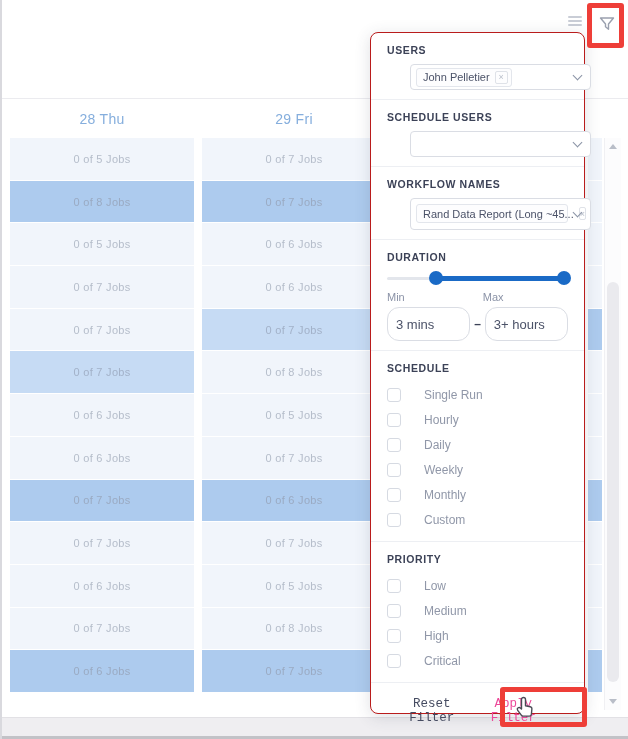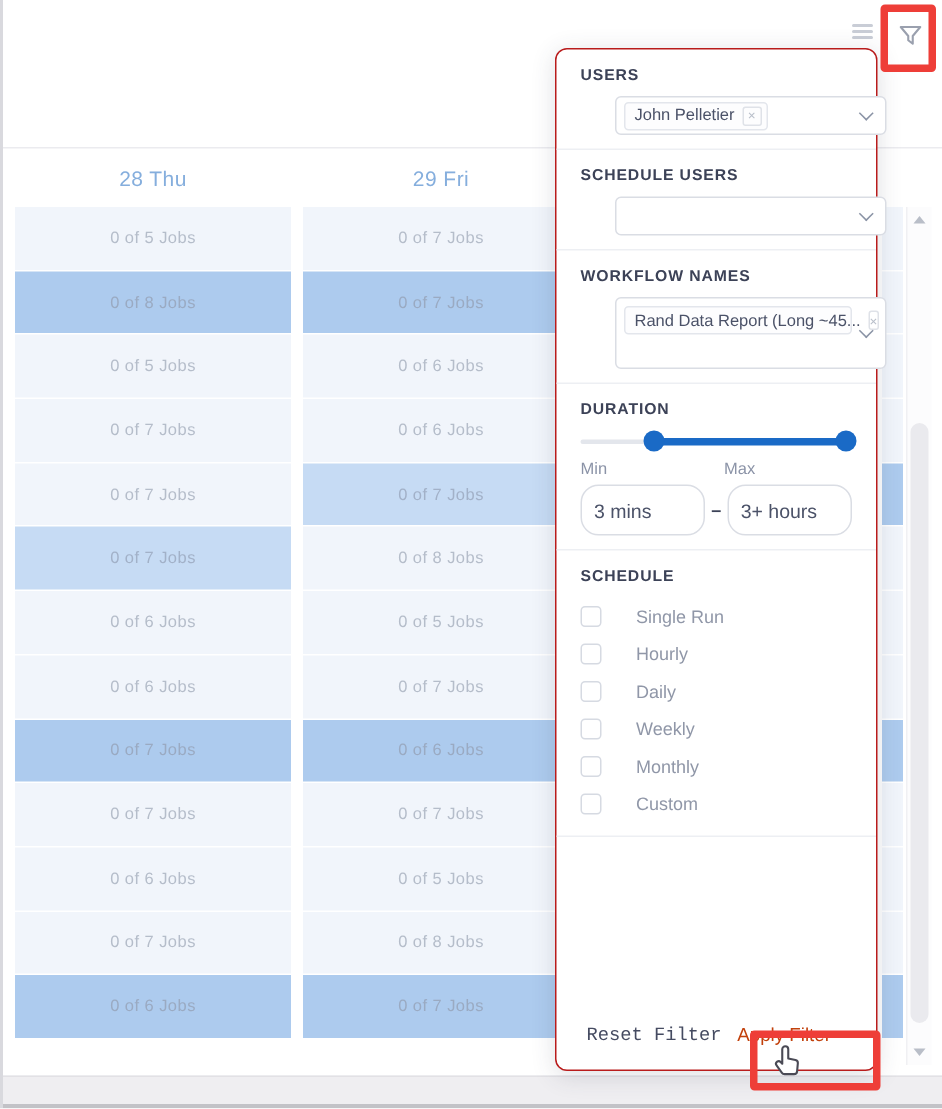--- a/index.html
+++ b/index.html
@@ -36,21 +36,21 @@
 
   
   .panel { position:absolute; left:368px; top:32px; width:215px; height:682px; background:#fff;
            border:1px solid #b91c1c; border-radius:8px; z-index:5;
            box-shadow:0 3px 16px rgba(55,60,80,.16); display:flex; flex-direction:column; }
   .sec { padding:11px 16px 9px; border-bottom:1px solid #edeff3; }
   .sec-label { font-size:10.5px; font-weight:bold; color:#3c4257; letter-spacing:.6px; margin-bottom:8px; }
 
   .selbox { position:relative; width:100%; height:26px; border:1px solid #dadde4; border-radius:4px;
             background:#fff; display:flex; align-items:center; padding:0 22px 0 5px; cursor:pointer;margin-left:23px; }
-  .selbox.tall { height:48px; align-items:flex-start; padding-top:5px; }
+  .selbox.tall { height:32px; align-items:flex-start; padding-top:5px; }
   .chev { position:absolute; right:9px; top:50%; width:7px; height:7px; margin-top:-5px;
           border-right:1.6px solid #8a93a5; border-bottom:1.6px solid #8a93a5; transform:rotate(45deg); }
   .tag { display:inline-flex; align-items:center; max-width:100%; border:1px solid #e3e6ec;
          border-radius:3px; background:#fdfdfe; padding:2px 3px 2px 6px; font-size:11px; color:#4b5268;
          white-space:nowrap; }
   .tag .x { display:inline-flex; align-items:center; justify-content:center; width:13px; height:13px;
             margin-left:5px; border:1px solid #dfe2e8; border-radius:2px; color:#b9bfca; font-size:9px;
             cursor:pointer; }
 
   
@@ -69,22 +69,22 @@
   
   .chk-row { display:flex; align-items:center; height:25px; cursor:pointer; }
   .chk { width:14px; height:14px; border:1px solid #d6dae2; border-radius:3px; background:#fff; margin-right:9px; }
   .chk-label { font-size:12px; color:#9097a8;margin-left:14px; }
 
   
   .pfooter { margin-top:auto; display:flex; align-items:center; justify-content:space-between;
              padding:14px 30px 16px 20px; }
   .reset-btn { font-size:12.5px; color:#454b61; cursor:pointer; background:none; border:none;
                font-family:Liberation Mono, monospace; }
-  .apply-btn { font-size:12.5px; color:#c2410c; cursor:pointer; background:none; border:none;
-               font-family:Liberation Sans, sans-serif; }
+  .apply-btn { font-size:12.5px; color:#ec4899; cursor:pointer; background:none; border:none;
+               font-family:Liberation Mono, monospace; }
 
   
   .bottombar { position:absolute; left:0; bottom:0; width:628px; height:22px; background:#efeef1;
                border-top:1px solid #e2e1e5; border-bottom:3px solid #c2c2c7; z-index:3; }
 
   
   .ann { position:absolute; border:5px solid #ee3e38; border-radius:3px; z-index:10; pointer-events:none; }
   .ann1 { left:585px; top:3px;   width:37px; height:45px; }
   .ann2 { left:498px; top:687px; width:87px; height:40px; }
 
@@ -236,20 +236,41 @@
             <span class="chk"></span>
             <span class="chk-label">Monthly</span>
           </div>
           <div class="chk-row">
             <span class="chk"></span>
             <span class="chk-label">Custom</span>
           </div>
         </div>
     </div>
 
+    <div class="sec">
+      <div class="sec-label">PRIORITY</div>
+      <div>
+          <div class="chk-row">
+            <span class="chk"></span>
+            <span class="chk-label">Low</span>
+          </div>
+          <div class="chk-row">
+            <span class="chk"></span>
+            <span class="chk-label">Medium</span>
+          </div>
+          <div class="chk-row">
+            <span class="chk"></span>
+            <span class="chk-label">High</span>
+          </div>
+          <div class="chk-row">
+            <span class="chk"></span>
+            <span class="chk-label">Critical</span>
+          </div>
+        </div>
+    </div>
 
     <div class="pfooter">
       <button class="reset-btn">Reset Filter</button>
       <button class="apply-btn">Apply Filter</button>
     </div>
   </div>
 
   <div class="bottombar"></div>
 
   <div class="ann ann1"></div>

